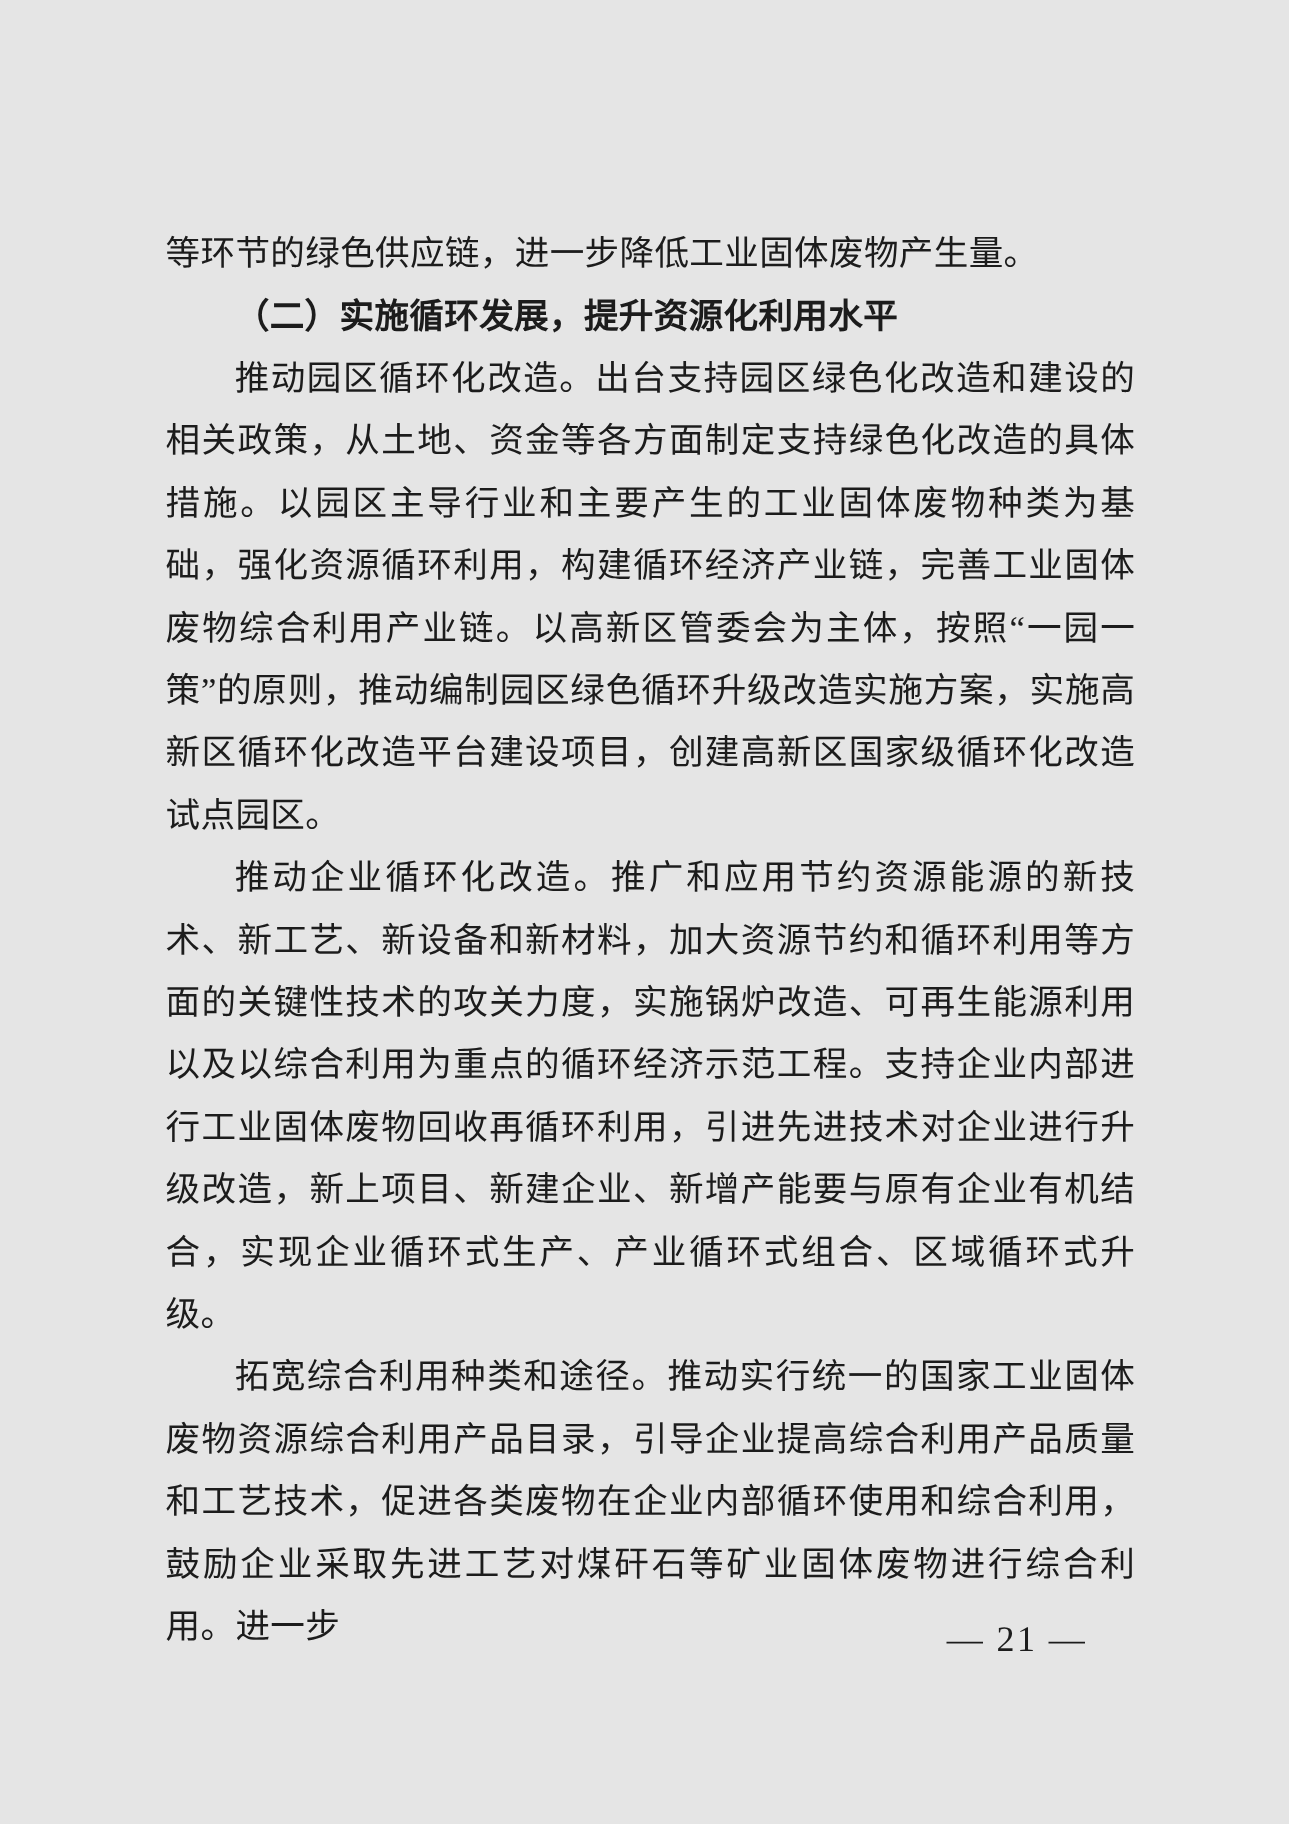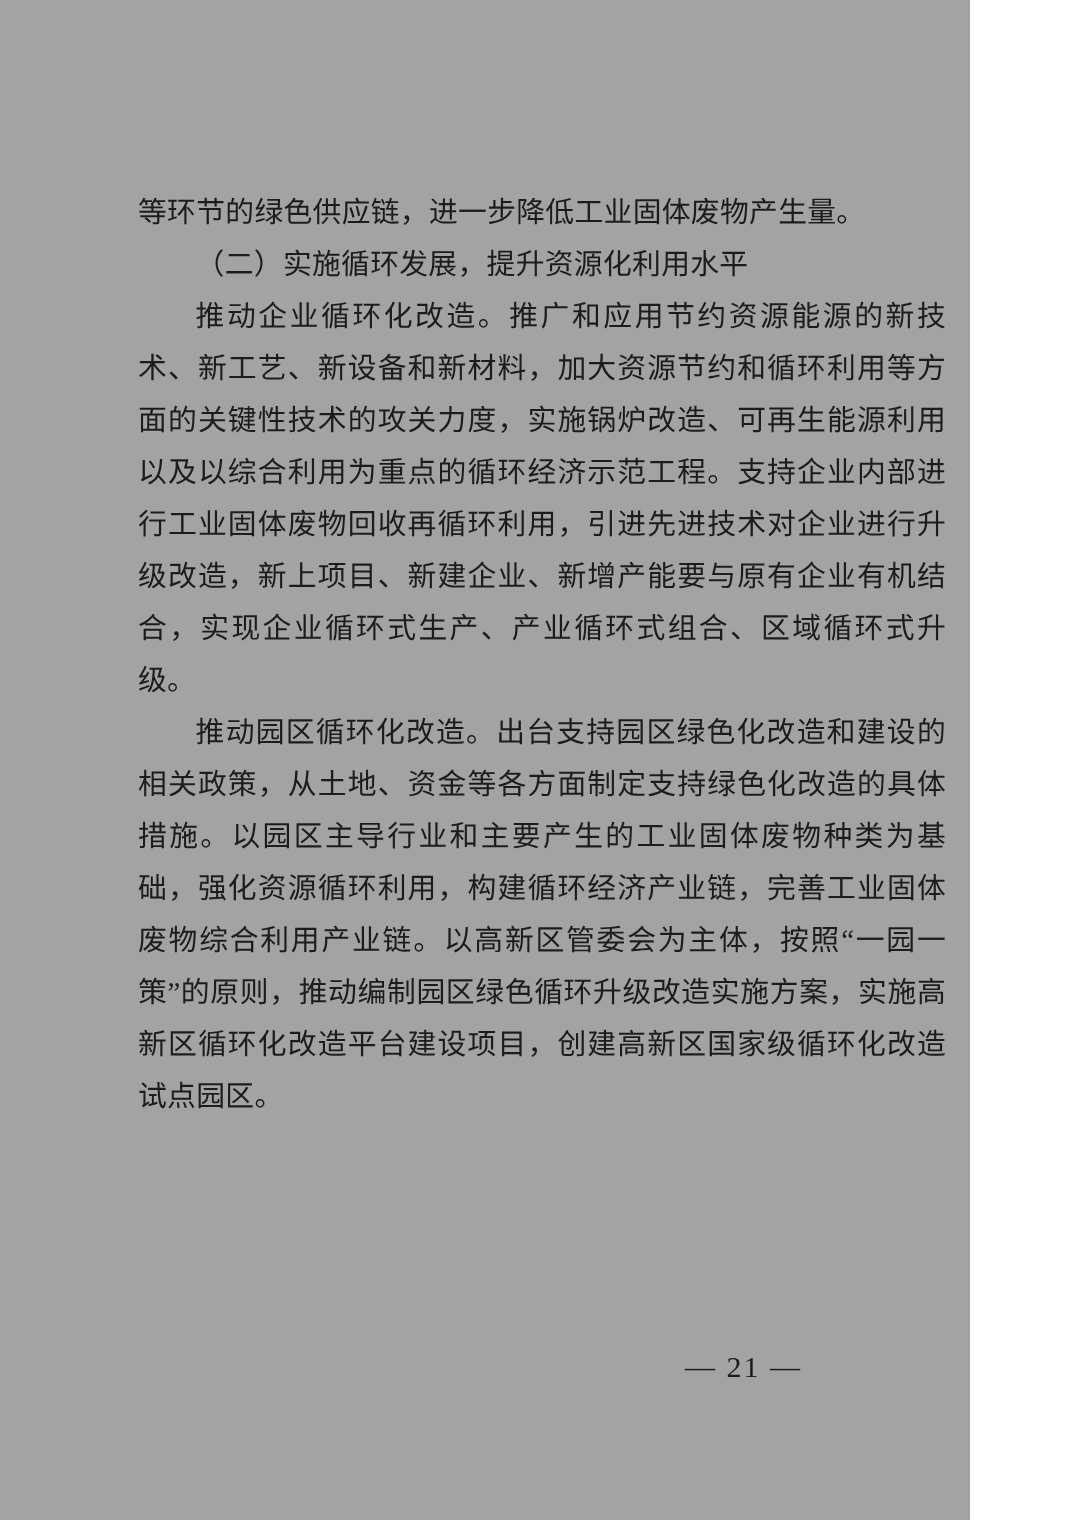--- a/index.html
+++ b/index.html
@@ -12,61 +12,62 @@
     background: #ffffff;
     position: relative;
     overflow: hidden;
     font-family: "Liberation Serif", "DejaVu Serif", serif;
     color: #1c1c1c;
   }
   .page {
     position: absolute;
     left: 0;
     top: 0;
-    width: 970px;
+    width: 1074px;
     height: 1520px;
-    background: #a3a3a3;
+    background: #e5e5e5;
   }
   .content {
     position: absolute;
     left: 138px;
     top: 186px;
     width: 808px;
   }
   .content p {
     margin: 0;
     padding: 0;
     font-size: 28.8px;
     line-height: 52px;
     text-align: justify;
     text-justify: inter-ideograph;
     letter-spacing: 0.3px;
   }
   p.indent {
     text-indent: 2em;
   }
   p.bold-heading {
-    font-weight: normal;
+    font-weight: bold;
   }
   .page-number {
     position: absolute;
     top: 1341px;
     right: 168px;
     font-size: 30px;
     line-height: 52px;
     color: #1c1c1c;
     letter-spacing: 2px;
     text-align: center;
   }
 </style>
 </head>
 <body>
 
 <div class="page">
   <div class="content">
     <p class="no-indent">等环节的绿色供应链，进一步降低工业固体废物产生量。</p>
     <p class="indent bold-heading">（二）实施循环发展，提升资源化利用水平</p>
+    <p class="indent">推动园区循环化改造。出台支持园区绿色化改造和建设的相关政策，从土地、资金等各方面制定支持绿色化改造的具体措施。以园区主导行业和主要产生的工业固体废物种类为基础，强化资源循环利用，构建循环经济产业链，完善工业固体废物综合利用产业链。以高新区管委会为主体，按照“一园一策”的原则，推动编制园区绿色循环升级改造实施方案，实施高新区循环化改造平台建设项目，创建高新区国家级循环化改造试点园区。</p>
     <p class="indent">推动企业循环化改造。推广和应用节约资源能源的新技术、新工艺、新设备和新材料，加大资源节约和循环利用等方面的关键性技术的攻关力度，实施锅炉改造、可再生能源利用以及以综合利用为重点的循环经济示范工程。支持企业内部进行工业固体废物回收再循环利用，引进先进技术对企业进行升级改造，新上项目、新建企业、新增产能要与原有企业有机结合，实现企业循环式生产、产业循环式组合、区域循环式升级。</p>
-    <p class="indent">推动园区循环化改造。出台支持园区绿色化改造和建设的相关政策，从土地、资金等各方面制定支持绿色化改造的具体措施。以园区主导行业和主要产生的工业固体废物种类为基础，强化资源循环利用，构建循环经济产业链，完善工业固体废物综合利用产业链。以高新区管委会为主体，按照“一园一策”的原则，推动编制园区绿色循环升级改造实施方案，实施高新区循环化改造平台建设项目，创建高新区国家级循环化改造试点园区。</p>
+    <p class="indent">拓宽综合利用种类和途径。推动实行统一的国家工业固体废物资源综合利用产品目录，引导企业提高综合利用产品质量和工艺技术，促进各类废物在企业内部循环使用和综合利用，鼓励企业采取先进工艺对煤矸石等矿业固体废物进行综合利用。进一步</p>
   </div>
 
   <div class="page-number">— 21 —</div>
 </div>
 
 </body></html>

